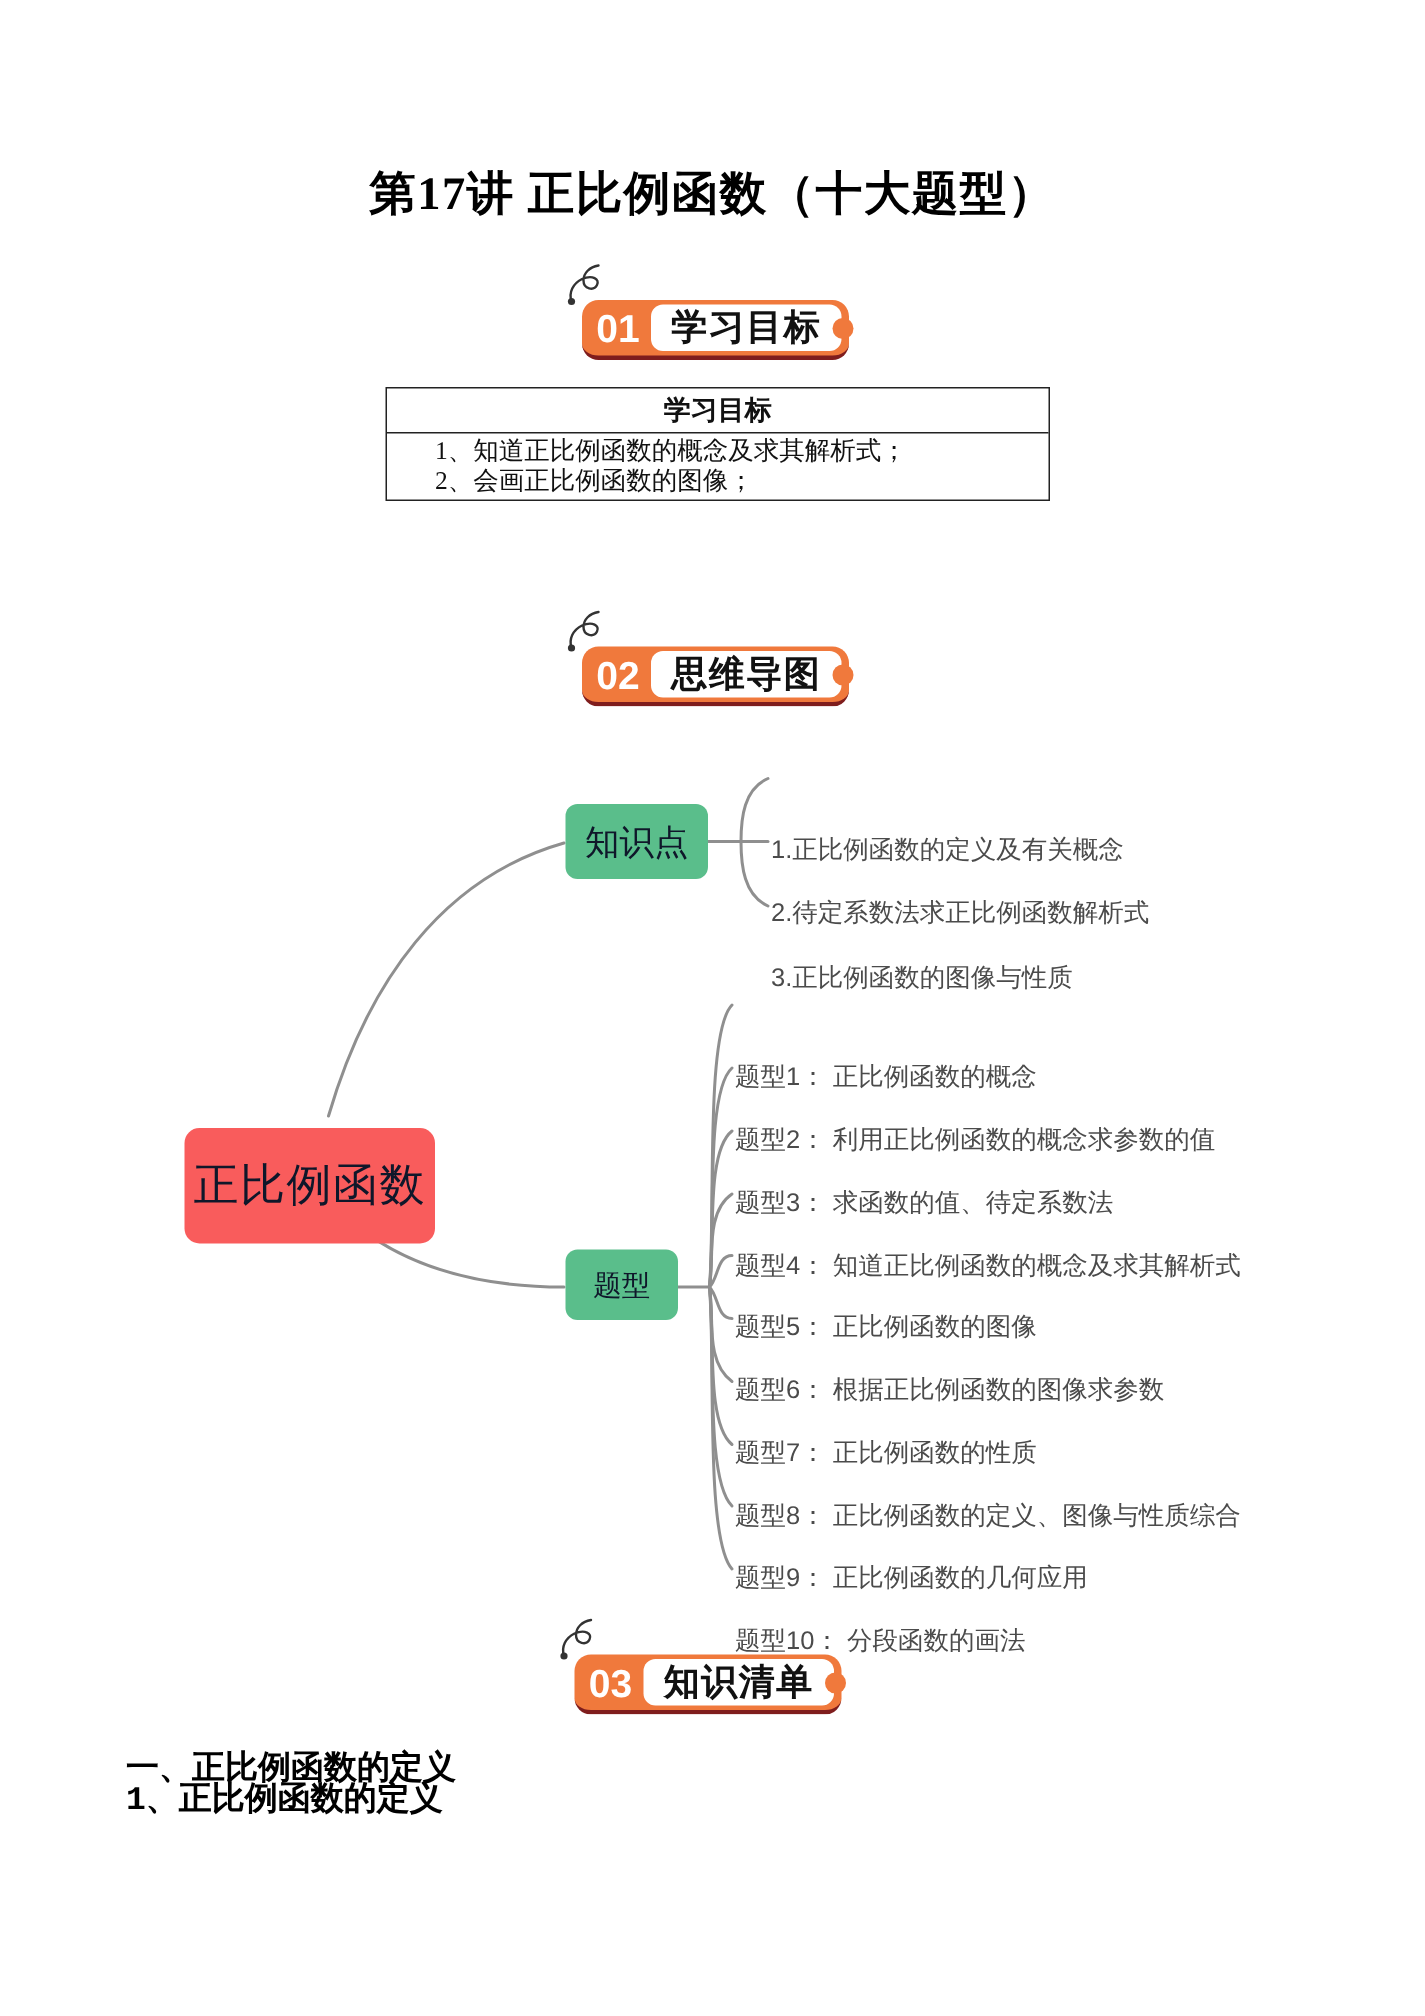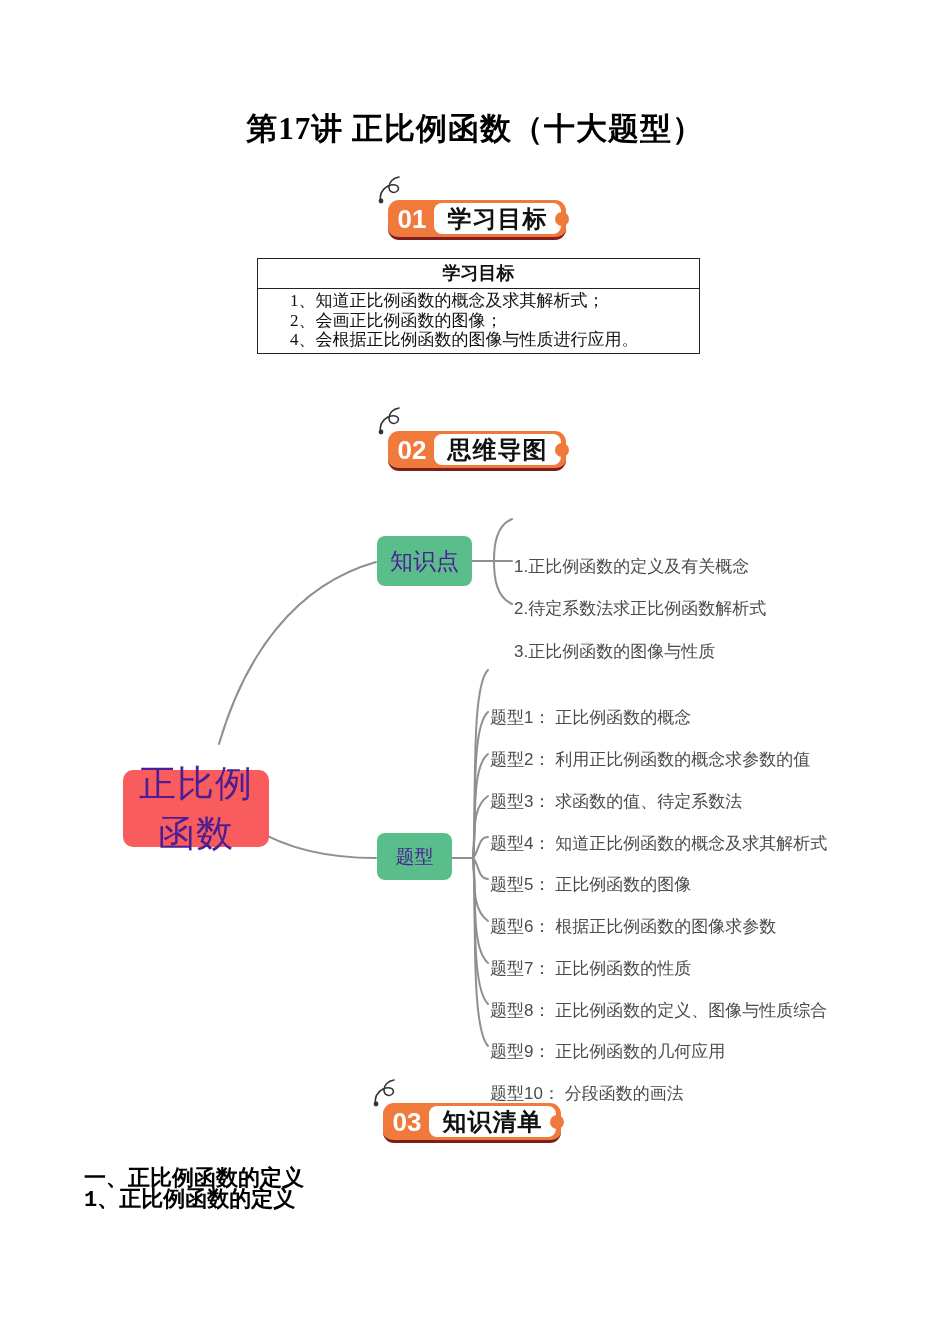--- a/index.html
+++ b/index.html
@@ -48,24 +48,24 @@
   .obj-head{
     height:29px;line-height:29px;text-align:center;font-weight:bold;
     font-size:18px;border-bottom:1px solid #222;
   }
   .obj-body{padding:2px 6px 3px 8px;margin-left:24px;}
   .obj-row{font-size:17px;line-height:19.5px;white-space:nowrap;}
 
   
   .mm-svg{left:0;top:0;width:950px;height:1344px;z-index:0;}
   .mm-node{
-    z-index:2;color:#4c1d95;text-align:center;border-radius:10px;
+    z-index:2;color:#0f172a;text-align:center;border-radius:10px;
     display:flex;align-items:center;justify-content:center;
   }
-  .mm-root{left:123px;top:770px;width:146px;height:77px;background:#F95C5C;font-size:37px;letter-spacing:1px;}
+  .mm-root{left:123px;top:752px;width:167px;height:77px;background:#F95C5C;font-size:30px;letter-spacing:1px;}
   .mm-knowledge{left:377px;top:536px;width:95px;height:50px;background:#5ABE8B;font-size:23px;border-radius:8px;}
   .mm-topics{left:377px;top:833px;width:75px;height:47px;background:#5ABE8B;font-size:19px;border-radius:8px;}
   .mm-item{
     z-index:2;color:#4b4b4b;font-size:17px;height:22px;line-height:22px;white-space:nowrap;margin-top:48px;
   }
   .kn-item{left:514px;}
   .tx-item{left:490px;}
 
   
   .kl-heading{
@@ -90,21 +90,20 @@
       <span class="badge-notch"></span>
     </div>
   </div>
 </div>
 
 <div class="abs obj-table">
   <div class="obj-head">学习目标</div>
   <div class="obj-body">
     <div class="obj-row">1、知道正比例函数的概念及求其解析式；</div>
     <div class="obj-row">2、会画正比例函数的图像；</div>
-    <div class="obj-row">4、会根据正比例函数的图像与性质进行应用。</div>
   </div>
 </div>
 
 <div class="abs badge-group" style="left:377px;top:405px;">
   <svg class="badge-pin" viewBox="0 0 26 30">
     <path d="M3 27 C1 21 4 15 10 12 C17 9 22 12 20 16 C18 20 11 19 11 13 C11 8 15 4 21 3" fill="none" stroke="#333" stroke-width="1.6" stroke-linecap="round"></path>
     <circle cx="3" cy="27" r="2.4" fill="#333"></circle>
   </svg>
   <div class="badge-pill">
     <span class="badge-number">02</span>

